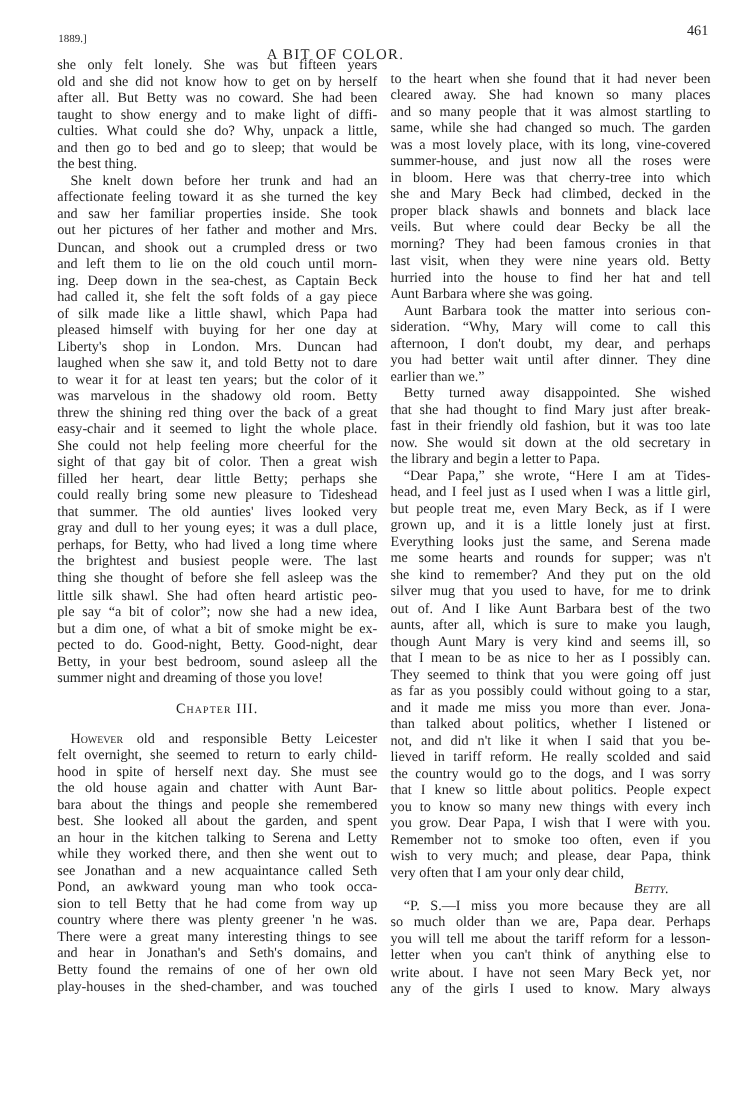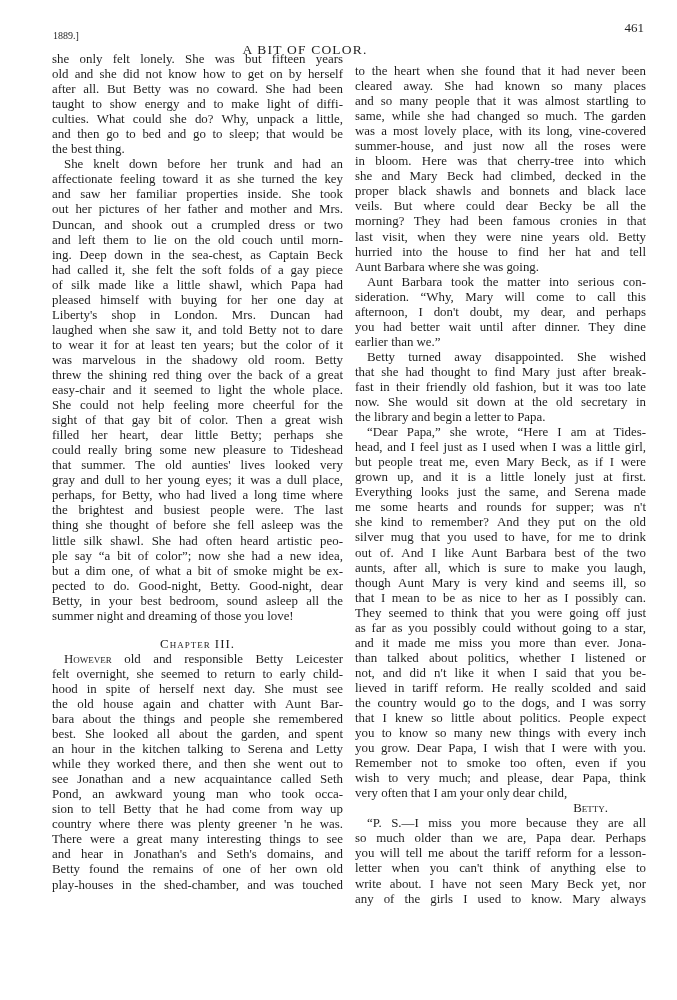--- a/index.html
+++ b/index.html
@@ -8,22 +8,22 @@
   .hdr { position:absolute; top:24px; font-family:"Liberation Serif",serif; }
   .hdr-date { left:53px; font-size:10px; top:30px; }
   .hdr-title { left:0; width:610px; text-align:center; font-size:13.5px; letter-spacing:1.2px; top:42px; }
   .hdr-page { right:33px; font-size:13px; top:20px; }
   .col { position:absolute; top:52px; width:291px; font-size:12.9px; line-height:15.05px; }
   .col-left { left:52px; }
   .col-right { left:355px;margin-top:12px; }
   .line { display:block; white-space:nowrap; text-align:justify; text-align-last:justify; height:15.05px; overflow:visible; }
   .line.last { text-align-last:left; }
   .line.indent { padding-left:12px; }
-  .line.right { text-align-last:right; padding-right:38px; }
-  .chapter { font-variant:small-caps; letter-spacing:1px; margin-top:13px; text-align:left; text-align-last:center; }
+  .line.right { text-align-last:right; padding-right:38px;font-style:italic; }
+  .chapter { font-variant:small-caps; letter-spacing:1px; margin-top:13px; margin-bottom:12px; text-align:left; text-align-last:center; }
   .sc { font-variant:small-caps; }
 </style>
 </head>
 <body>
 
 <div class="hdr hdr-date">1889.]</div>
 <div class="hdr hdr-title">A BIT OF COLOR.</div>
 <div class="hdr hdr-page">461</div>
 
 <div class="col col-left" id="leftcol">

